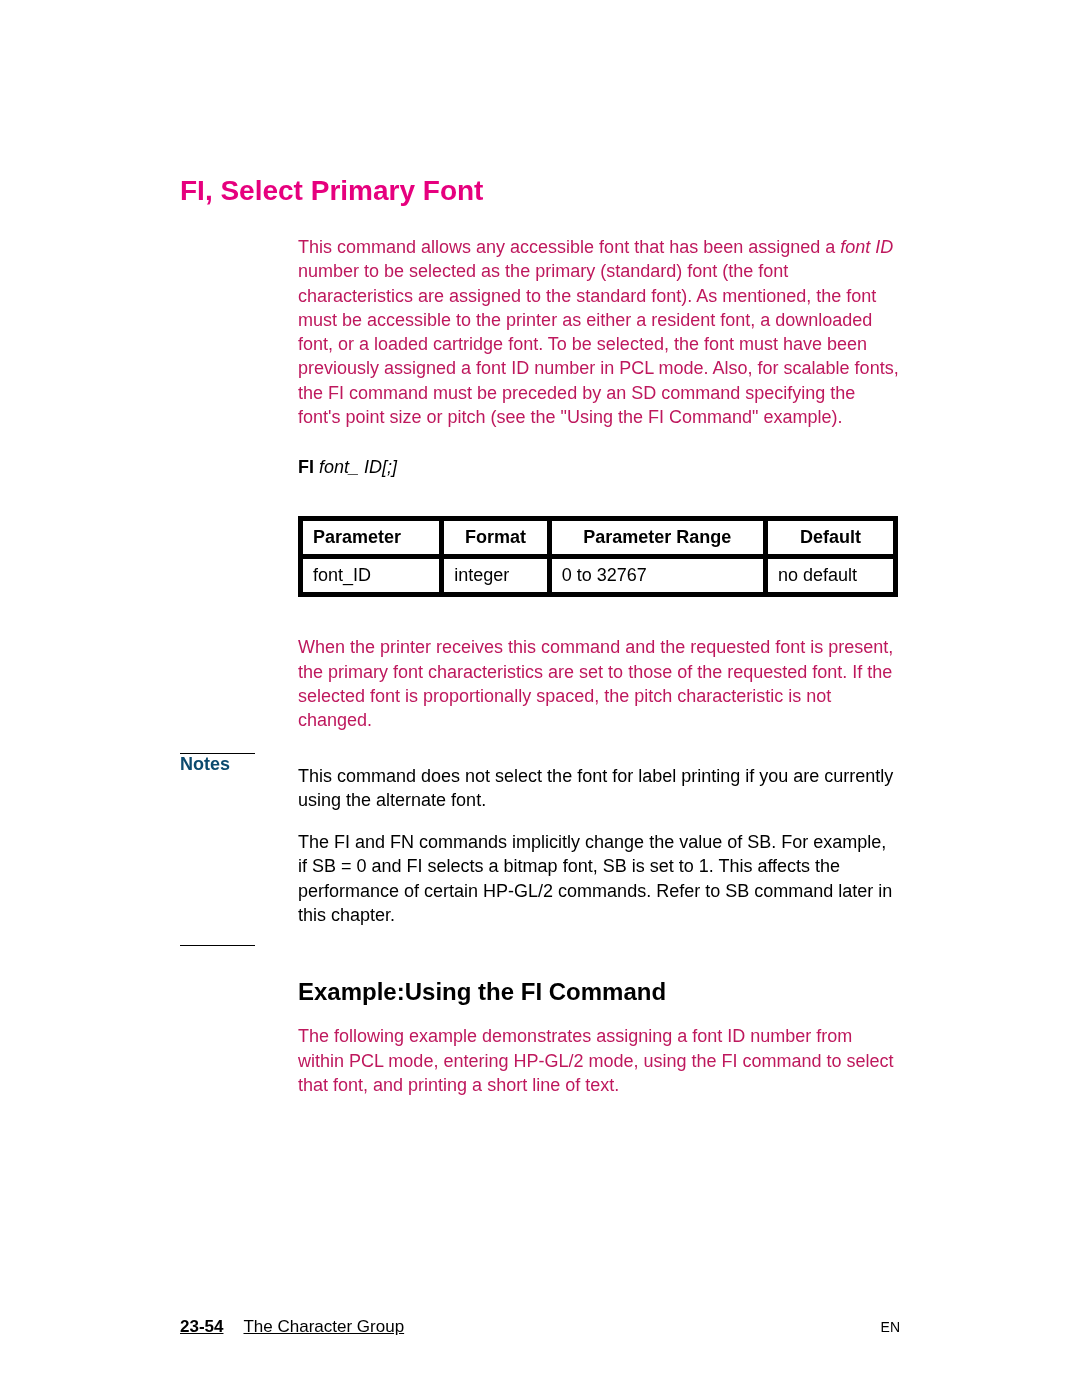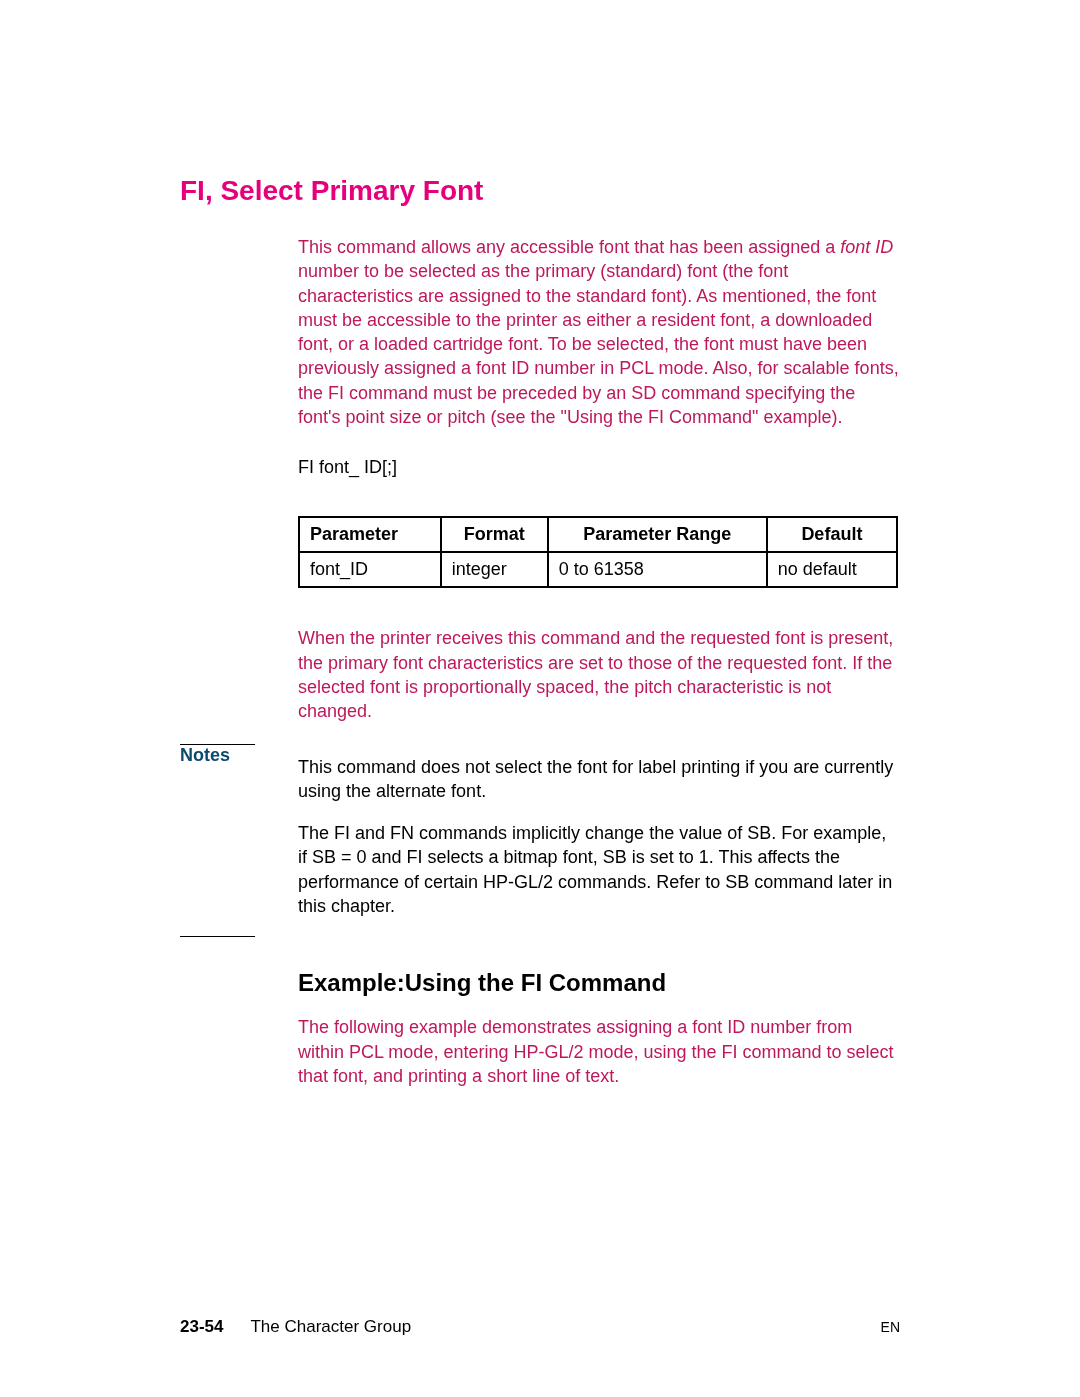--- a/index.html
+++ b/index.html
@@ -38,34 +38,35 @@
     .body-text .italic {
       font-style: italic;
     }
     .syntax-line {
       margin-left: 118px;
       font-size: 18px;
       margin-top: 28px;
       margin-bottom: 38px;
     }
     .syntax-line .bold {
-      font-weight: normal;
+      font-weight: bold;
     }
     .syntax-line .italic {
+      font-style: italic;
     }
     table.param-table {
       margin-left: 118px;
       border-collapse: collapse;
       font-size: 18px;
       width: 600px;
       margin-bottom: 38px;
     }
     table.param-table th,
     table.param-table td {
-      border: 2px solid #000000;
+      border: 5px solid #000000;
       padding: 6px 10px;
       text-align: left;
     }
     table.param-table th {
       font-weight: bold;
       text-align: center;
     }
     table.param-table th:first-child,
     table.param-table td:first-child {
       text-align: left;
@@ -112,21 +113,22 @@
       font-size: 17px;
       display: flex;
       justify-content: space-between;
       align-items: baseline;
     }
     .footer .page-num {
       font-weight: bold;
     }
     .footer .left {
       display: flex;
-      gap: 27px;
+      gap: 20px;
+      text-decoration: underline;
     }
     .footer .right {
       font-size: 14px;
     }
   </style>
 </head>
 <body>
 
 <div class="page">
 
@@ -147,21 +149,21 @@
         <th>Parameter</th>
         <th>Format</th>
         <th>Parameter Range</th>
         <th>Default</th>
       </tr>
     </thead>
     <tbody>
       <tr>
         <td>font_ID</td>
         <td>integer</td>
-        <td>0 to 61358</td>
+        <td>0 to 32767</td>
         <td>no default</td>
       </tr>
     </tbody>
   </table>
 
   <div class="body-text">
     <p>When the printer receives this command and the requested font is present, the primary font characteristics are set to those of the requested font. If the selected font is proportionally spaced, the pitch characteristic is not changed.</p>
   </div>
 
   <div class="notes-block">

